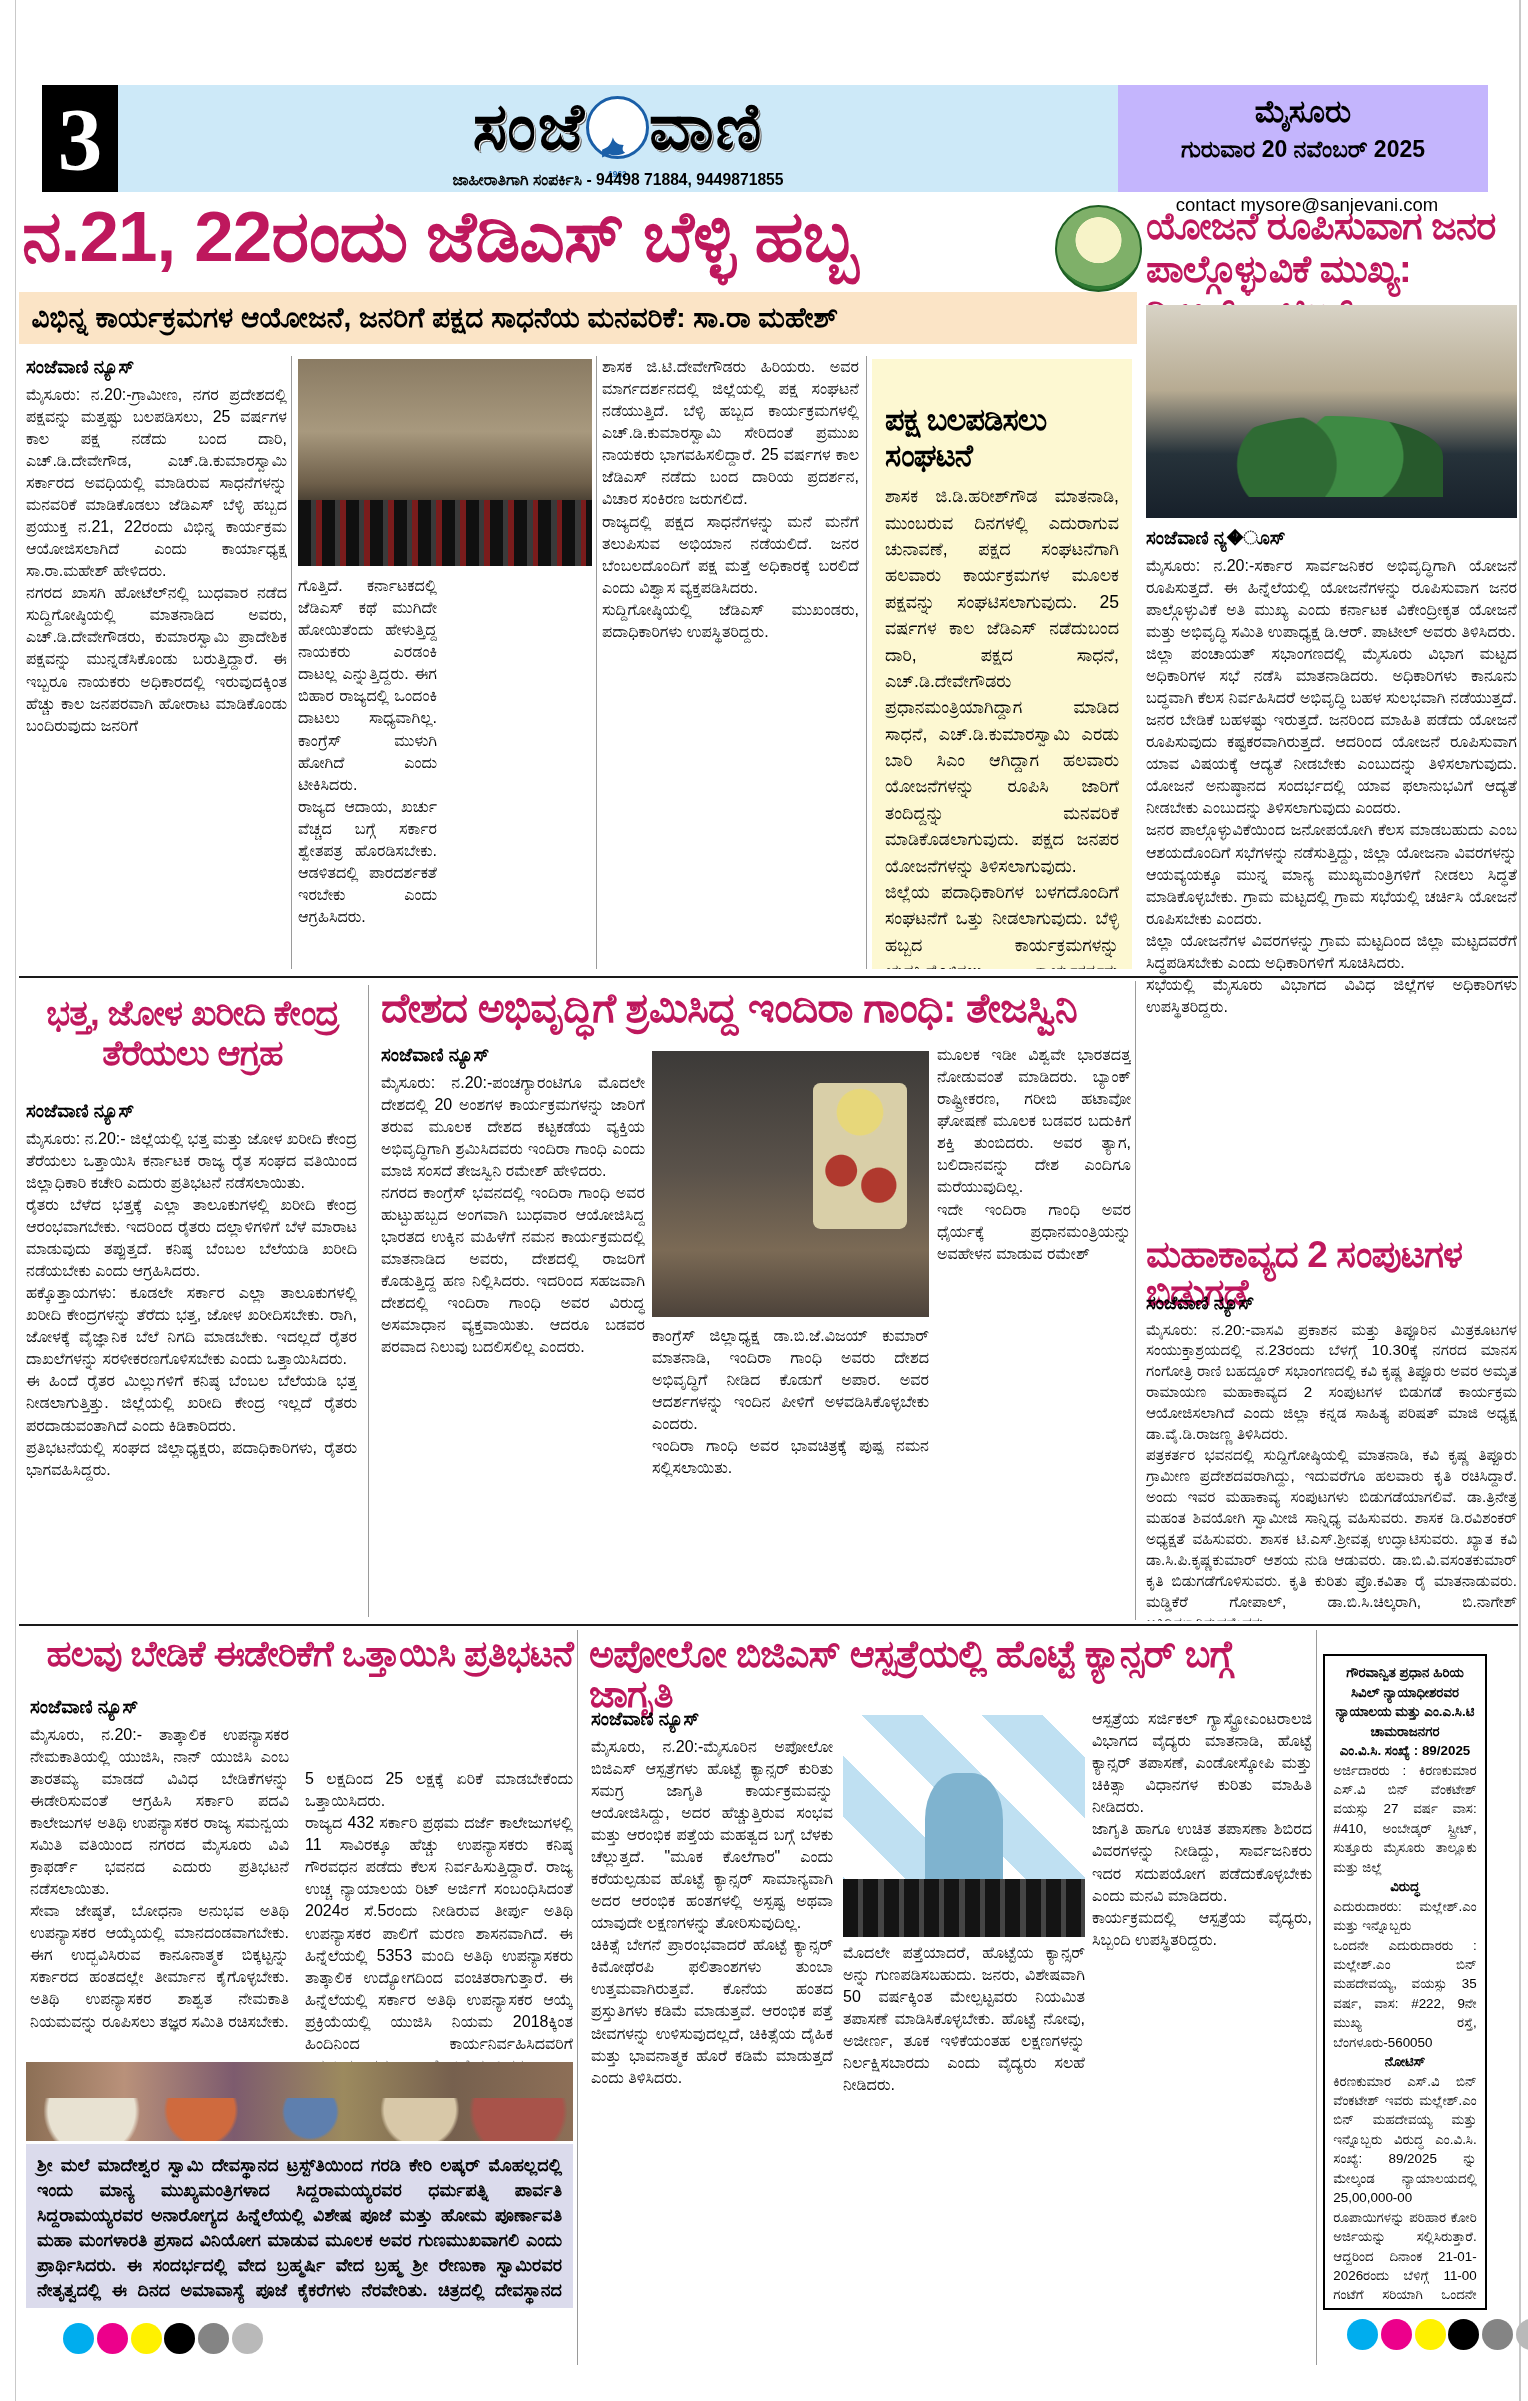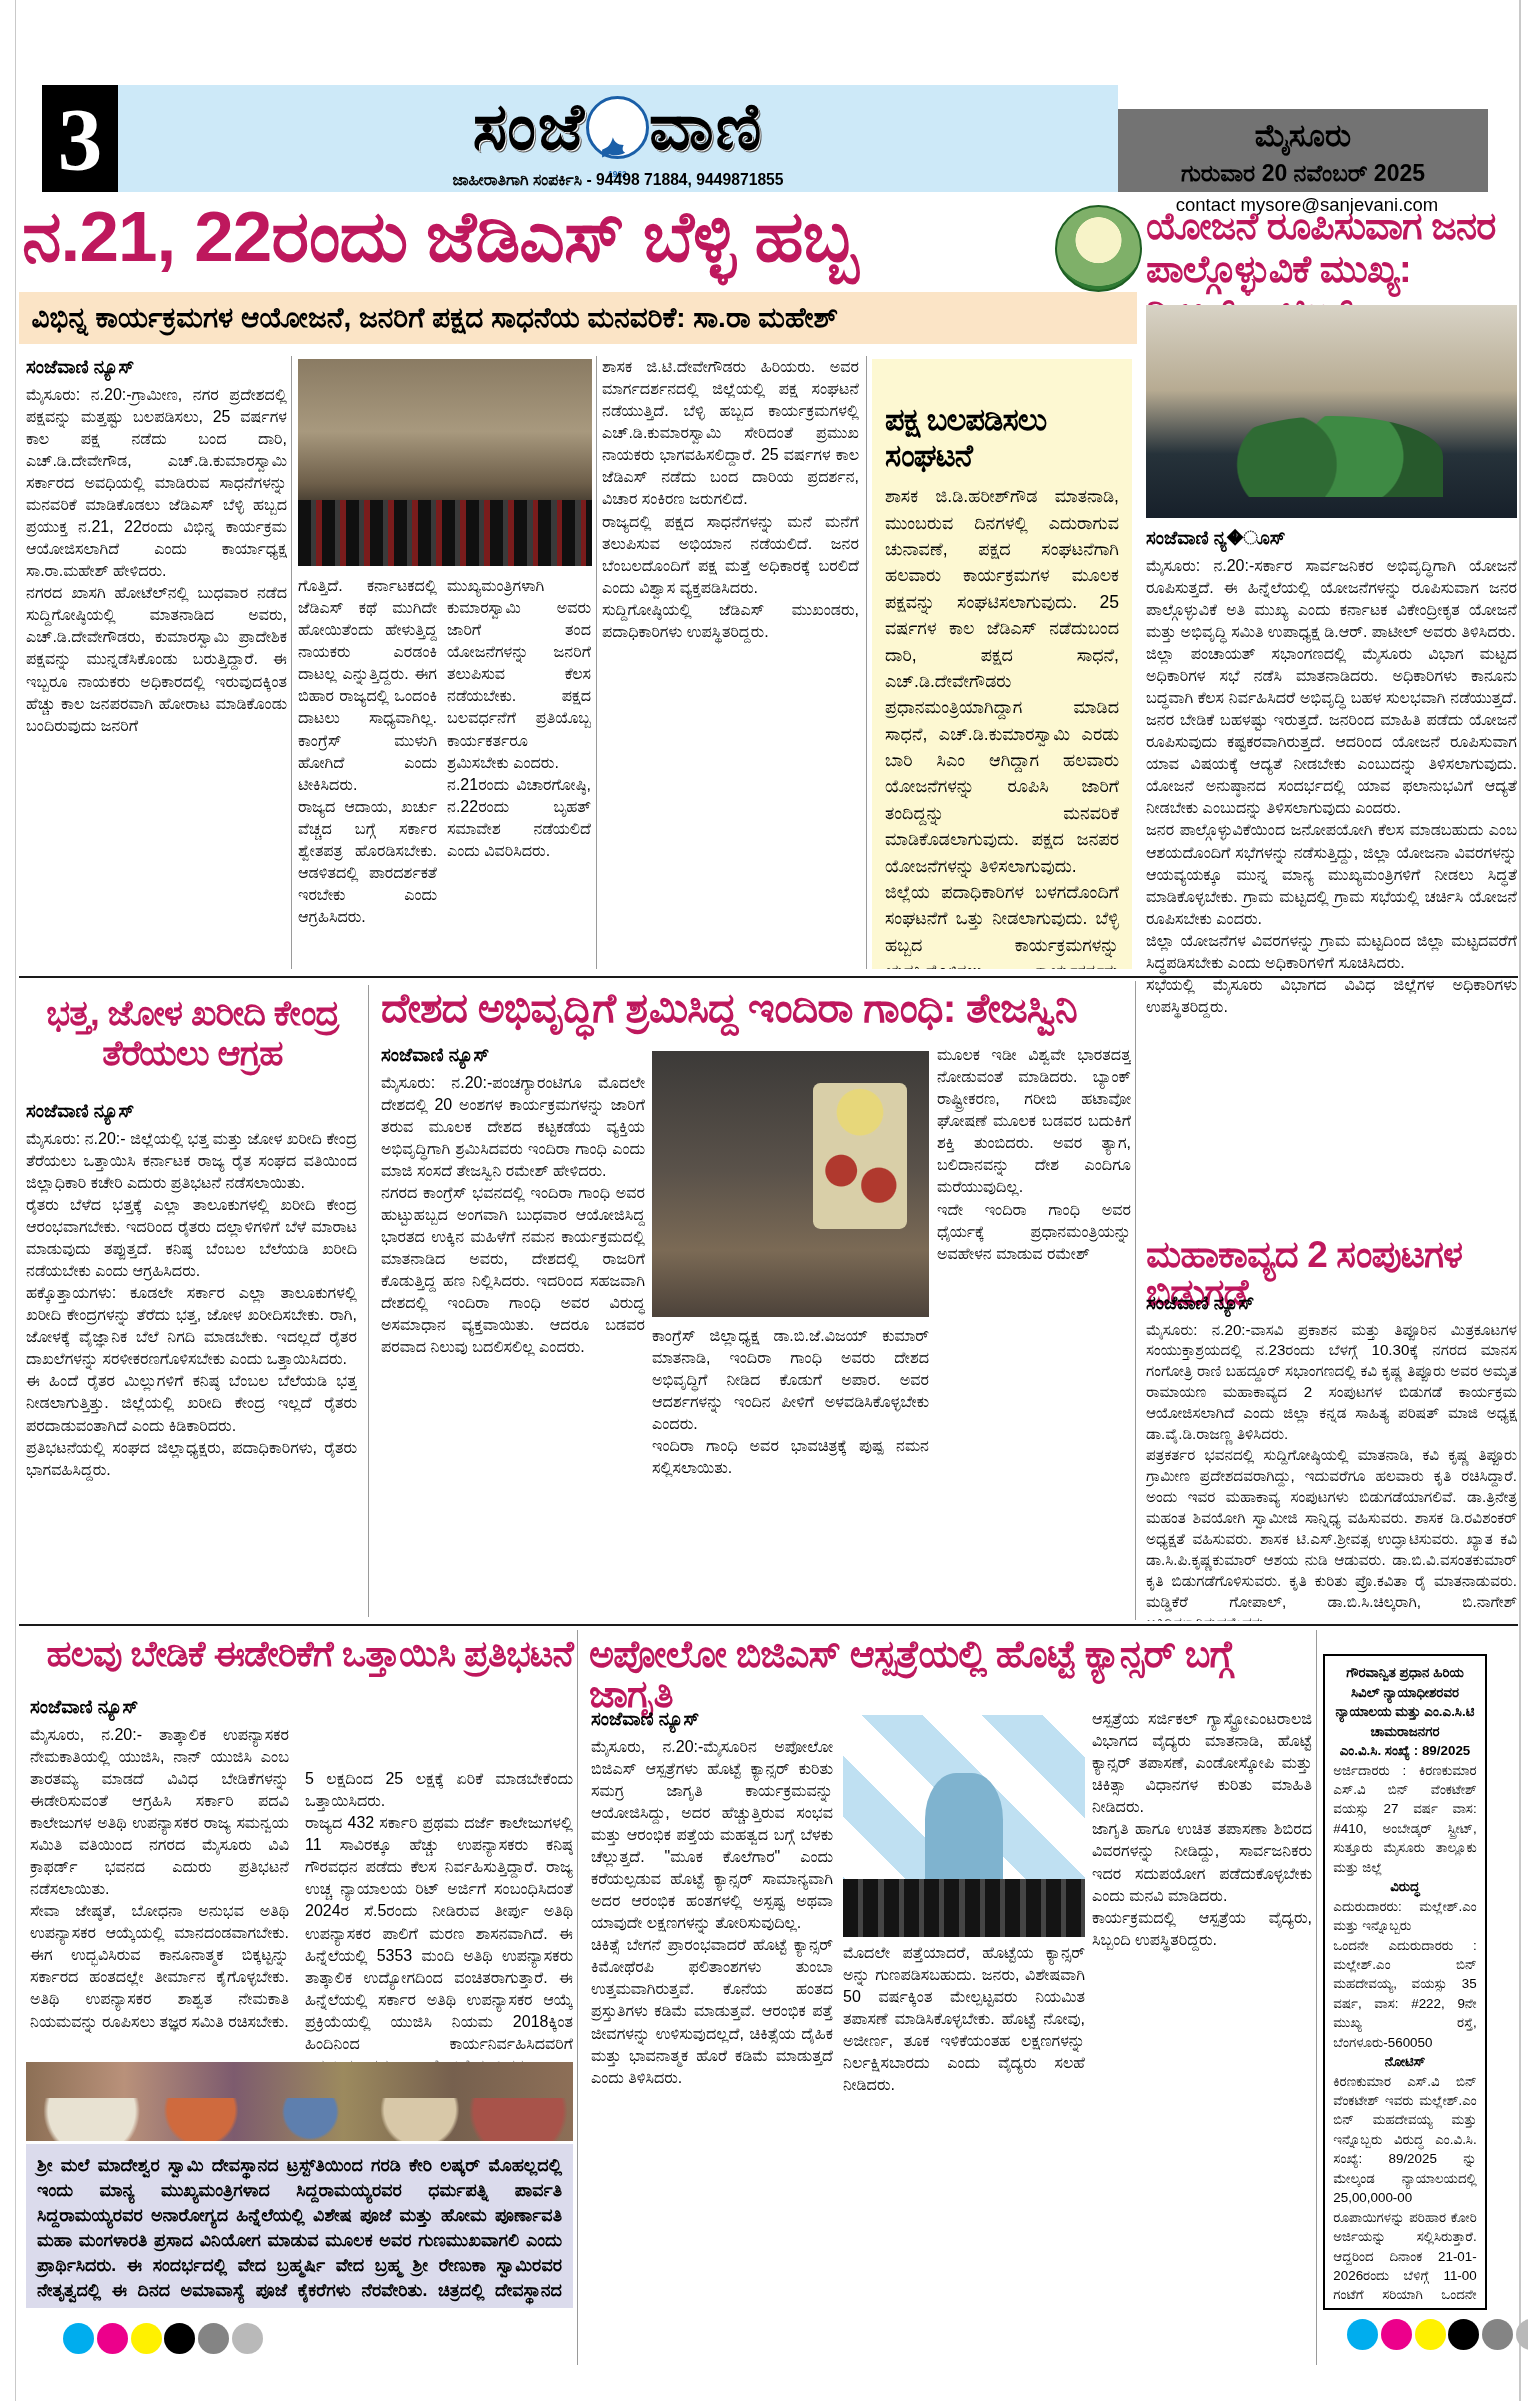--- a/index.html
+++ b/index.html
@@ -14,21 +14,21 @@
   .hdr-mast{flex:1;background:#cde9f8;position:relative;text-align:center;}
   .mast-line{margin-top:3.7px;font-size:65px;font-weight:bold;letter-spacing:1.8px;
              text-shadow:0.9px 0.9px 0 #fff,1.8px 1.8px 0 #555;}
   .mast-logo{display:inline-block;width:57px;height:57px;border-radius:50%;background:#fff;
              border:3.7px solid #1a5fa8;vertical-align:middle;position:relative;top:-3.7px;}
   .mast-logo svg{width:37px;height:31px;margin-top:5.5px;}
   .logo-year{display:block;font-size:8.3px;font-weight:bold;color:#1a5fa8;margin-top:-5.5px;text-shadow:none;letter-spacing:0;}
   .mast-ad{position:absolute;bottom:2.8px;left:0;width:100%;font-size:15.7px;font-weight:bold;text-shadow:none;letter-spacing:0;}
   .hdr-center{width:480px;background:#2e3192;color:#fff;display:flex;align-items:center;justify-content:center;
               font-size:57px;font-weight:bold;}
-  .hdr-right{width:370px;background:#737373;text-align:center;padding-top:9.2px;margin-top:24px;}
+  .hdr-right{width:370px;background:#c4b5fd;text-align:center;padding-top:9.2px;}
   .hdr-city{font-size:31px;font-weight:bold;}
   .hdr-date{font-size:23px;font-weight:bold;margin-top:5.5px;}
   .hdr-contact{left:1127px;top:194px;width:360px;text-align:center;font-size:18.5px;}
   
   .headline{font-weight:bold;color:#be185d;line-height:1.04;letter-spacing:-0.9px;}
   .lead-headline{left:22px;top:200px;width:1026px;font-size:71px;}
   .lead-badge{left:1055px;top:205px;width:83px;height:83px;border-radius:50%;
               background:radial-gradient(circle at 50% 40%,#f7f3c8 0 35%,#7fb069 36% 70%,#2f7a33 71% 100%);
               border:2.8px solid #1e5e22;}
   .lead-subhead{left:18.5px;top:292px;width:1105px;height:52px;background:#fbe4c6;
@@ -115,24 +115,20 @@
 ನಗರದ ಖಾಸಗಿ ಹೋಟೆಲ್‌ನಲ್ಲಿ ಬುಧವಾರ ನಡೆದ ಸುದ್ದಿಗೋಷ್ಠಿಯಲ್ಲಿ ಮಾತನಾಡಿದ ಅವರು, ಎಚ್.ಡಿ.ದೇವೇಗೌಡರು, ಕುಮಾರಸ್ವಾಮಿ ಪ್ರಾದೇಶಿಕ ಪಕ್ಷವನ್ನು ಮುನ್ನಡೆಸಿಕೊಂಡು ಬರುತ್ತಿದ್ದಾರೆ. ಈ ಇಬ್ಬರೂ ನಾಯಕರು ಅಧಿಕಾರದಲ್ಲಿ ಇರುವುದಕ್ಕಿಂತ ಹೆಚ್ಚು ಕಾಲ ಜನಪರವಾಗಿ ಹೋರಾಟ ಮಾಡಿಕೊಂಡು ಬಂದಿರುವುದು ಜನರಿಗೆ</div>
   </div>
 
   <div class="photo ph-press" style="left:298px;top:359px;width:294px;height:207px;">
     <div class="mics"></div>
   </div>
   <div class="abs col" style="left:298px;top:575px;width:139px;height:394px;">
     <div class="bt">ಗೊತ್ತಿದೆ. ಕರ್ನಾಟಕದಲ್ಲಿ ಜೆಡಿಎಸ್ ಕಥೆ ಮುಗಿದೇ ಹೋಯಿತೆಂದು ಹೇಳುತ್ತಿದ್ದ ನಾಯಕರು ಎರಡಂಕಿ ದಾಟಲ್ಲ ಎನ್ನುತ್ತಿದ್ದರು. ಈಗ ಬಿಹಾರ ರಾಜ್ಯದಲ್ಲಿ ಒಂದಂಕಿ ದಾಟಲು ಸಾಧ್ಯವಾಗಿಲ್ಲ. ಕಾಂಗ್ರೆಸ್ ಮುಳುಗಿ ಹೋಗಿದೆ ಎಂದು ಟೀಕಿಸಿದರು.
 ರಾಜ್ಯದ ಆದಾಯ, ಖರ್ಚು ವೆಚ್ಚದ ಬಗ್ಗೆ ಸರ್ಕಾರ ಶ್ವೇತಪತ್ರ ಹೊರಡಿಸಬೇಕು. ಆಡಳಿತದಲ್ಲಿ ಪಾರದರ್ಶಕತೆ ಇರಬೇಕು ಎಂದು ಆಗ್ರಹಿಸಿದರು.</div>
   </div>
-  <div class="abs col" style="left:447px;top:575px;width:144px;height:394px;">
-    <div class="bt">ಮುಖ್ಯಮಂತ್ರಿಗಳಾಗಿ ಕುಮಾರಸ್ವಾಮಿ ಅವರು ಜಾರಿಗೆ ತಂದ ಯೋಜನೆಗಳನ್ನು ಜನರಿಗೆ ತಲುಪಿಸುವ ಕೆಲಸ ನಡೆಯಬೇಕು. ಪಕ್ಷದ ಬಲವರ್ಧನೆಗೆ ಪ್ರತಿಯೊಬ್ಬ ಕಾರ್ಯಕರ್ತರೂ ಶ್ರಮಿಸಬೇಕು ಎಂದರು.
-ನ.21ರಂದು ವಿಚಾರಗೋಷ್ಠಿ, ನ.22ರಂದು ಬೃಹತ್ ಸಮಾವೇಶ ನಡೆಯಲಿದೆ ಎಂದು ವಿವರಿಸಿದರು.</div>
-  </div>
   <div class="abs col" style="left:602px;top:356px;width:257px;height:613px;">
     <div class="bt">ಶಾಸಕ ಜಿ.ಟಿ.ದೇವೇಗೌಡರು ಹಿರಿಯರು. ಅವರ ಮಾರ್ಗದರ್ಶನದಲ್ಲಿ ಜಿಲ್ಲೆಯಲ್ಲಿ ಪಕ್ಷ ಸಂಘಟನೆ ನಡೆಯುತ್ತಿದೆ. ಬೆಳ್ಳಿ ಹಬ್ಬದ ಕಾರ್ಯಕ್ರಮಗಳಲ್ಲಿ ಎಚ್.ಡಿ.ಕುಮಾರಸ್ವಾಮಿ ಸೇರಿದಂತೆ ಪ್ರಮುಖ ನಾಯಕರು ಭಾಗವಹಿಸಲಿದ್ದಾರೆ. 25 ವರ್ಷಗಳ ಕಾಲ ಜೆಡಿಎಸ್ ನಡೆದು ಬಂದ ದಾರಿಯ ಪ್ರದರ್ಶನ, ವಿಚಾರ ಸಂಕಿರಣ ಜರುಗಲಿದೆ.
 ರಾಜ್ಯದಲ್ಲಿ ಪಕ್ಷದ ಸಾಧನೆಗಳನ್ನು ಮನೆ ಮನೆಗೆ ತಲುಪಿಸುವ ಅಭಿಯಾನ ನಡೆಯಲಿದೆ. ಜನರ ಬೆಂಬಲದೊಂದಿಗೆ ಪಕ್ಷ ಮತ್ತೆ ಅಧಿಕಾರಕ್ಕೆ ಬರಲಿದೆ ಎಂದು ವಿಶ್ವಾಸ ವ್ಯಕ್ತಪಡಿಸಿದರು.
 ಸುದ್ದಿಗೋಷ್ಠಿಯಲ್ಲಿ ಜೆಡಿಎಸ್ ಮುಖಂಡರು, ಪದಾಧಿಕಾರಿಗಳು ಉಪಸ್ಥಿತರಿದ್ದರು.</div>
   </div>
 
   <div class="abs ybox">
     <div class="ybox-title">ಪಕ್ಷ ಬಲಪಡಿಸಲು ಸಂಘಟನೆ</div>
     <div class="bt">ಶಾಸಕ ಜಿ.ಡಿ.ಹರೀಶ್‌ಗೌಡ ಮಾತನಾಡಿ, ಮುಂಬರುವ ದಿನಗಳಲ್ಲಿ ಎದುರಾಗುವ ಚುನಾವಣೆ, ಪಕ್ಷದ ಸಂಘಟನೆಗಾಗಿ ಹಲವಾರು ಕಾರ್ಯಕ್ರಮಗಳ ಮೂಲಕ ಪಕ್ಷವನ್ನು ಸಂಘಟಿಸಲಾಗುವುದು. 25 ವರ್ಷಗಳ ಕಾಲ ಜೆಡಿಎಸ್ ನಡೆದುಬಂದ ದಾರಿ, ಪಕ್ಷದ ಸಾಧನೆ, ಎಚ್.ಡಿ.ದೇವೇಗೌಡರು ಪ್ರಧಾನಮಂತ್ರಿಯಾಗಿದ್ದಾಗ ಮಾಡಿದ ಸಾಧನೆ, ಎಚ್.ಡಿ.ಕುಮಾರಸ್ವಾಮಿ ಎರಡು ಬಾರಿ ಸಿಎಂ ಆಗಿದ್ದಾಗ ಹಲವಾರು ಯೋಜನೆಗಳನ್ನು ರೂಪಿಸಿ ಜಾರಿಗೆ ತಂದಿದ್ದನ್ನು ಮನವರಿಕೆ ಮಾಡಿಕೊಡಲಾಗುವುದು. ಪಕ್ಷದ ಜನಪರ ಯೋಜನೆಗಳನ್ನು ತಿಳಿಸಲಾಗುವುದು.
 ಜಿಲ್ಲೆಯ ಪದಾಧಿಕಾರಿಗಳ ಬಳಗದೊಂದಿಗೆ ಸಂಘಟನೆಗೆ ಒತ್ತು ನೀಡಲಾಗುವುದು. ಬೆಳ್ಳಿ ಹಬ್ಬದ ಕಾರ್ಯಕ್ರಮಗಳನ್ನು ಯಶಸ್ವಿಗೊಳಿಸಲು ಕಾರ್ಯಕರ್ತರು ಶ್ರಮಿಸಬೇಕು ಎಂದರು.</div>

